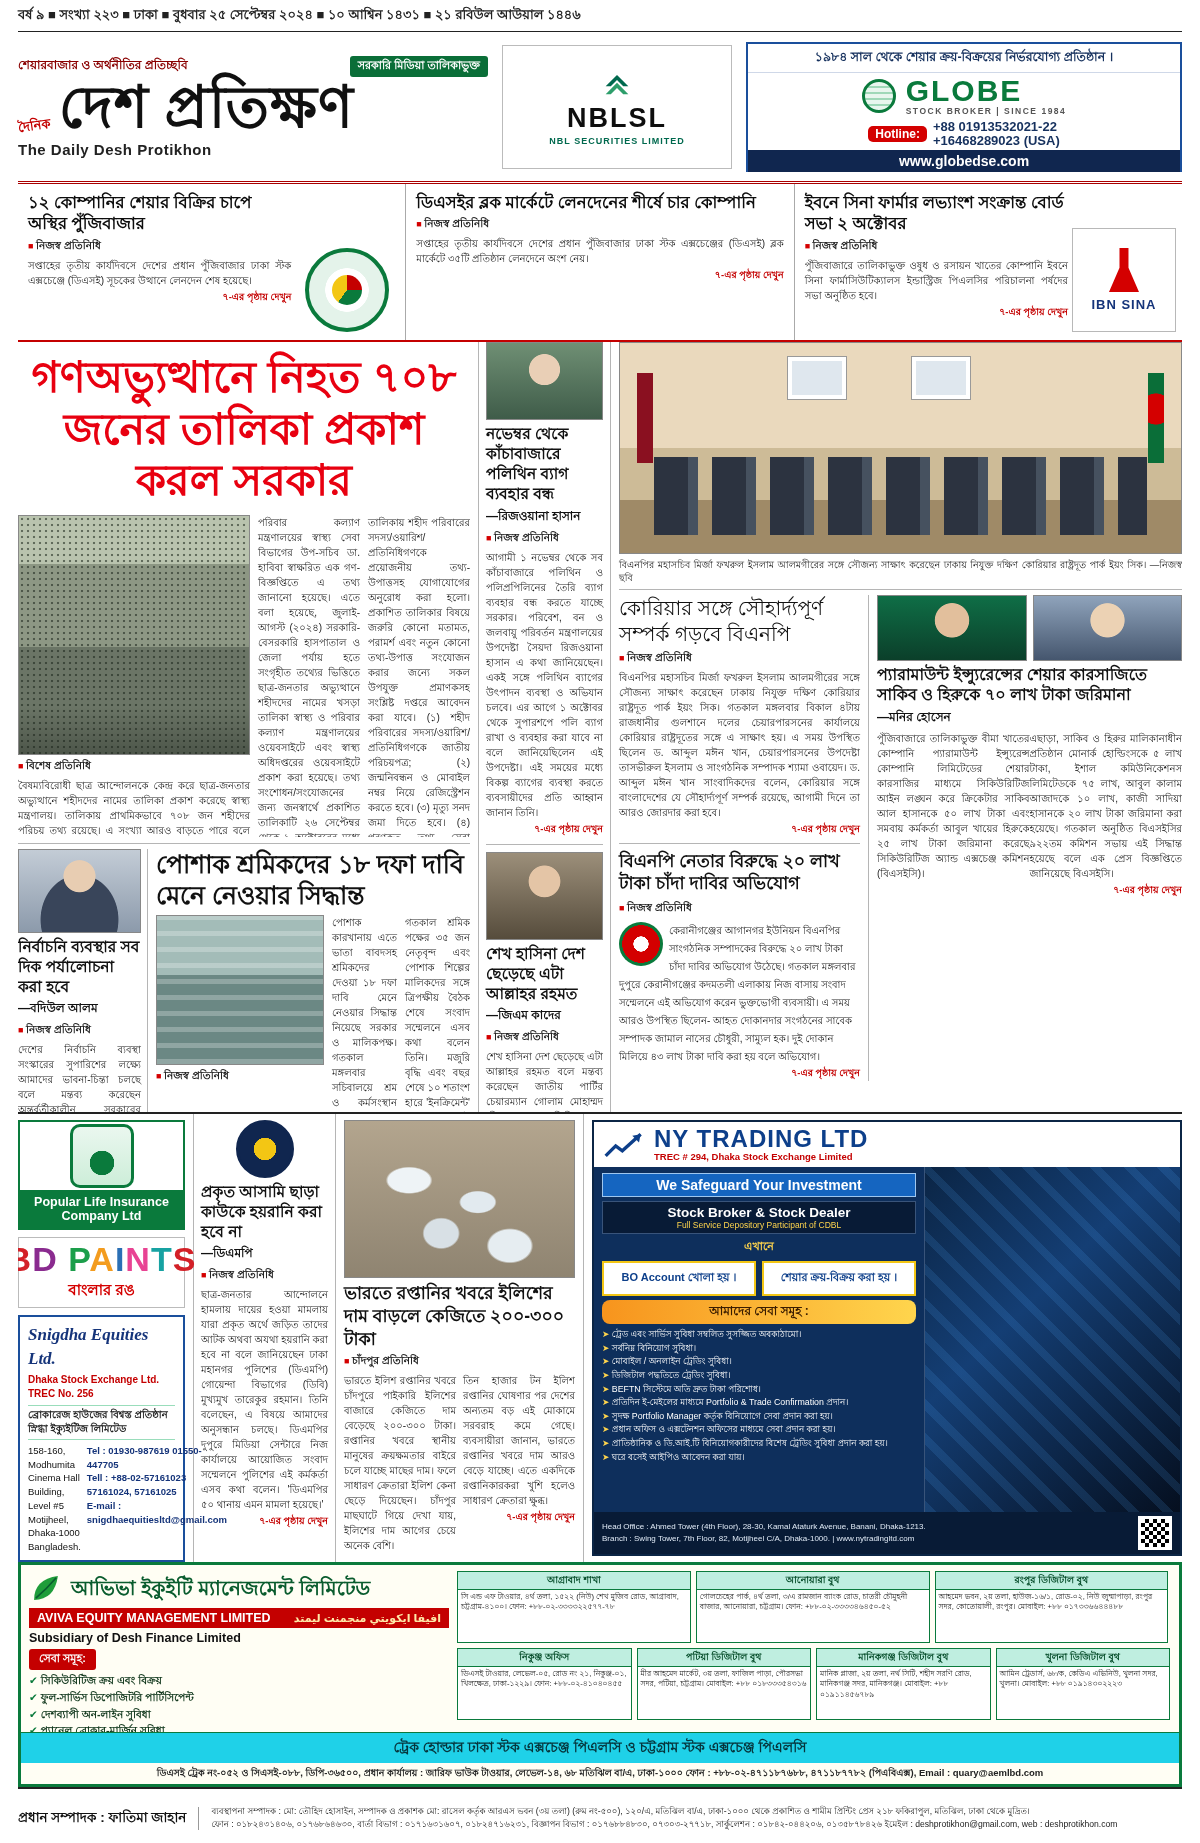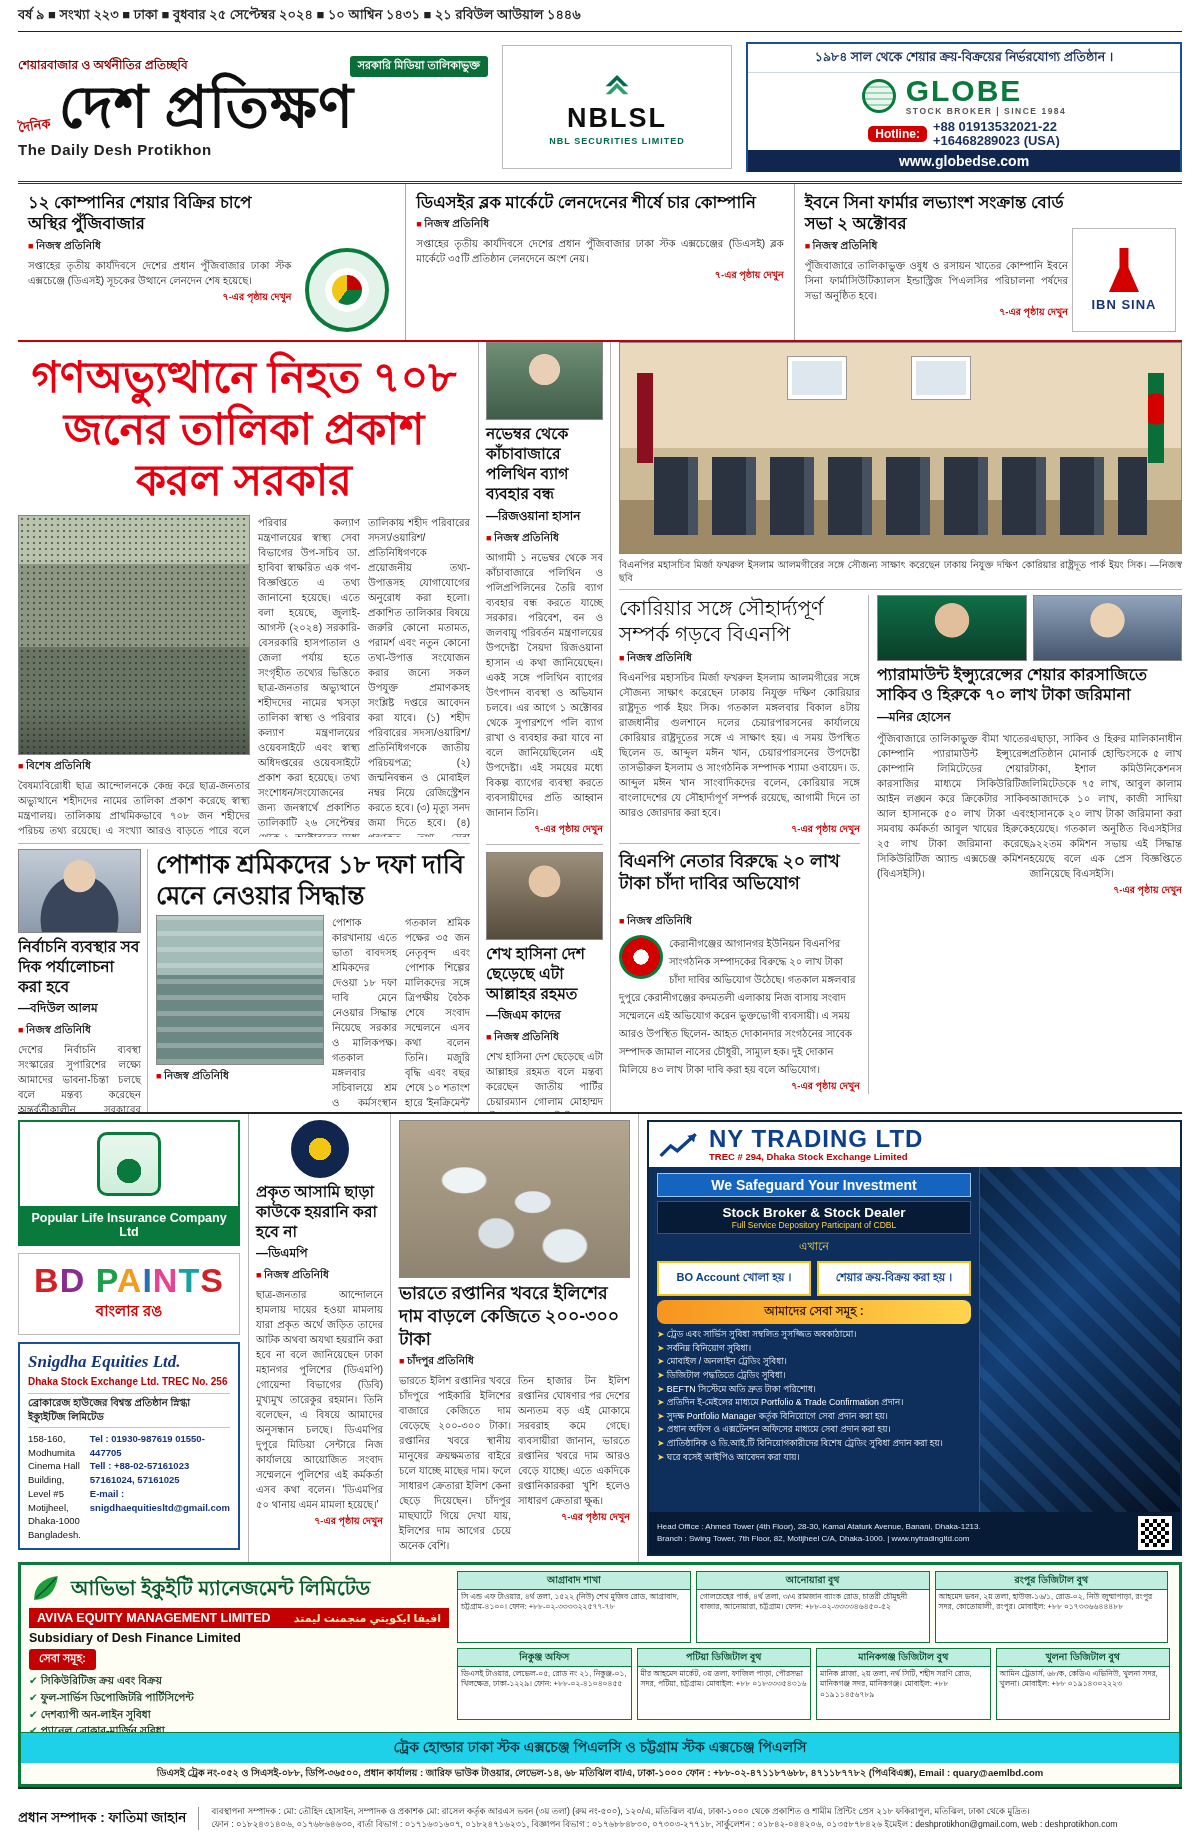--- a/index.html
+++ b/index.html
@@ -80,31 +80,31 @@
   .ph-meeting{width:100%;height:212px;position:relative;background:linear-gradient(180deg,#ead9bd 0 55%,#cbb астр никогда?,#cbb astonish)}
   .ph-meeting{background:linear-gradient(180deg,#ead9bd 0 50%,#cdbb97 50% 75%,#9f8a67 75% 100%)}
   .mt-frame{position:absolute;top:14px;width:58px;height:42px;background:#dfe7ee;border:4px solid #fff;box-shadow:0 0 0 1px #999}
   .mt-flag{position:absolute;top:30px;width:16px;height:90px}
   .mt-people{position:absolute;bottom:18px;left:6%;width:88%;height:78px;background:repeating-linear-gradient(90deg,#2c3340 0 34px,#46515f 34px 44px,transparent 44px 58px)}
   .caption{font-size:9.5px;line-height:1.4;color:#222;margin:4px 0;text-align:justify}
   .c-row{display:flex;border-top:1px solid #b5b5b5;padding-top:5px}
   .c-left{width:250px;border-right:1px solid #b5b5b5;padding-right:8px}
   .c-right{flex:1;padding-left:8px}
   .h-korea{font-size:20px;font-weight:normal;line-height:1.3;margin-bottom:3px}
-  .h-bnp20{font-size:17.5px;font-weight:bold;line-height:1.3;margin:6px 0 18px;border-top:1px solid #b5b5b5;padding-top:6px}
+  .h-bnp20{font-size:17.5px;font-weight:bold;line-height:1.3;margin:6px 0 5px;border-top:1px solid #b5b5b5;padding-top:6px}
   .org-logo{float:left;width:44px;height:44px;border-radius:50%;margin:2px 6px 2px 0;background:radial-gradient(circle at 50% 50%,#fff 0 24%,#d40000 25% 60%,#0a7a3c 61% 100%)}
   .para-photos{display:flex;gap:6px;margin-bottom:4px}
   .ph-sakib{flex:1;height:66px;background:radial-gradient(circle at 50% 38%,#e2bf9c 0 20%,transparent 21%),linear-gradient(180deg,#0f6e46,#0b3f2a)}
   .ph-hiru{flex:1;height:66px;background:radial-gradient(circle at 50% 38%,#ecd2b4 0 20%,transparent 21%),linear-gradient(180deg,#8fa3bb,#45566e)}
   .h-para{font-size:16px;font-weight:bold;line-height:1.3}
   .para-cols{display:flex;margin-top:3px}
   .para-col{flex:1}
   
   .band3{height:450px;display:flex;border-top:2px solid #222}
-  .b3c1{width:231px;border-right:1px solid #b5b5b5;padding:6px 8px 12px 0;display:flex;flex-direction:column;gap:7px}
+  .b3c1{width:176px;border-right:1px solid #b5b5b5;padding:6px 8px 0 0;display:flex;flex-direction:column;gap:7px}
   .pop-box{height:148px;border:2px solid #0a7a3c;display:flex;flex-direction:column}
   .pop-logo{flex:1;display:flex;align-items:center;justify-content:center}
   .pop-mark{width:64px;height:64px;border-radius:10px;border:3px solid #0a7a3c;background:radial-gradient(circle at 50% 62%,#0a7a3c 0 26%,transparent 27%),linear-gradient(180deg,#eaf7ef,#cdeed9);display:flex;align-items:center;justify-content:center}
   .pop-name{background:#0a7a3c;color:#fff;font-weight:bold;font-size:12.5px;text-align:center;padding:5px 2px}
   .bdp-box{height:96px;border:1.5px solid #bbb;display:flex;flex-direction:column;align-items:center;justify-content:center;gap:2px}
   .bdp-word{font-size:34px;font-weight:bold;letter-spacing:1px;line-height:1}
   .bdp-sub{color:#d40000;font-weight:bold;font-size:15px}
   .c0{color:#d32027}.c1{color:#8a2b8f}.c2{color:#1c9e4b}.c3{color:#f39c1f}.c4{color:#2a6fb5}.c5{color:#e84393}.c6{color:#17a2a2}.c7{color:#d32027}
   .sn-box{flex:1;border:2.5px double #1a4f9c;padding:6px 8px;font-size:9.5px;line-height:1.45}
   .sn-title{font-family:"Liberation Serif",serif;font-size:17px;font-weight:bold;color:#15347a;font-style:italic}
@@ -125,21 +125,21 @@
   .ny-head{background:#fff;display:flex;align-items:center;gap:10px;padding:5px 10px}
   .ny-arrow{width:40px;height:30px}
   .ny-name{font-size:24px;font-weight:bold;color:#0d3f8a;letter-spacing:1px;line-height:1}
   .ny-trec{font-size:9.5px;font-weight:bold;color:#c40000}
   .ny-body{flex:1;display:flex;overflow:hidden}
   .ny-leftc{width:330px;padding:6px 8px;display:flex;flex-direction:column;gap:4px}
   .ny-band1{background:#1565c0;color:#fff;font-weight:bold;text-align:center;font-size:14px;padding:3px 0;border:1px solid #9ec7f0}
   .ny-band2{background:#081b36;color:#fff;text-align:center;padding:3px 0;border:1px solid #39547a}
   .ny-band2 .a{font-size:13.5px;font-weight:bold}
   .ny-band2 .b{font-size:8.5px;color:#ffd54d}
-  .ny-ekhane{color:#ffd54d;font-weight:normal;font-size:11px;text-align:center}
+  .ny-ekhane{color:#ffd54d;font-weight:bold;font-size:11px;text-align:center}
   .ny-boxes{display:flex;gap:6px}
   .ny-box{flex:1;background:#fff;border:2px solid #f3c614;color:#0d3f8a;font-weight:bold;font-size:11px;text-align:center;padding:6px 3px}
   .ny-servhead{background:linear-gradient(90deg,#f7941d,#ffd54d);color:#3a1d00;font-weight:bold;font-size:12px;text-align:center;padding:2px 0;border-radius:8px}
   .ny-serv{list-style:none;color:#fff;font-size:8.8px;line-height:1.55}
   .ny-serv li::before{content:"➤ ";color:#ffd54d}
   .ny-photo{flex:1;border-left:1px solid #39547a;background:repeating-linear-gradient(45deg,rgba(80,170,255,.14) 0 8px,transparent 8px 24px),linear-gradient(135deg,#0b2545 0,#143e74 40%,#050f1f 100%)}
   .ny-foot{display:flex;align-items:center;gap:8px;background:#081b36;padding:4px 8px;color:#dfe9f5;font-size:8px;line-height:1.5}
   .qr{width:34px;height:34px;background:repeating-conic-gradient(#000 0 25%,#fff 0 50%) 0 0/8px 8px;border:3px solid #fff;margin-left:auto}
   
   .aviva{height:225px;border:3px solid #0a7a3c;margin-top:0;display:flex;flex-direction:column;background:#fffef4}

